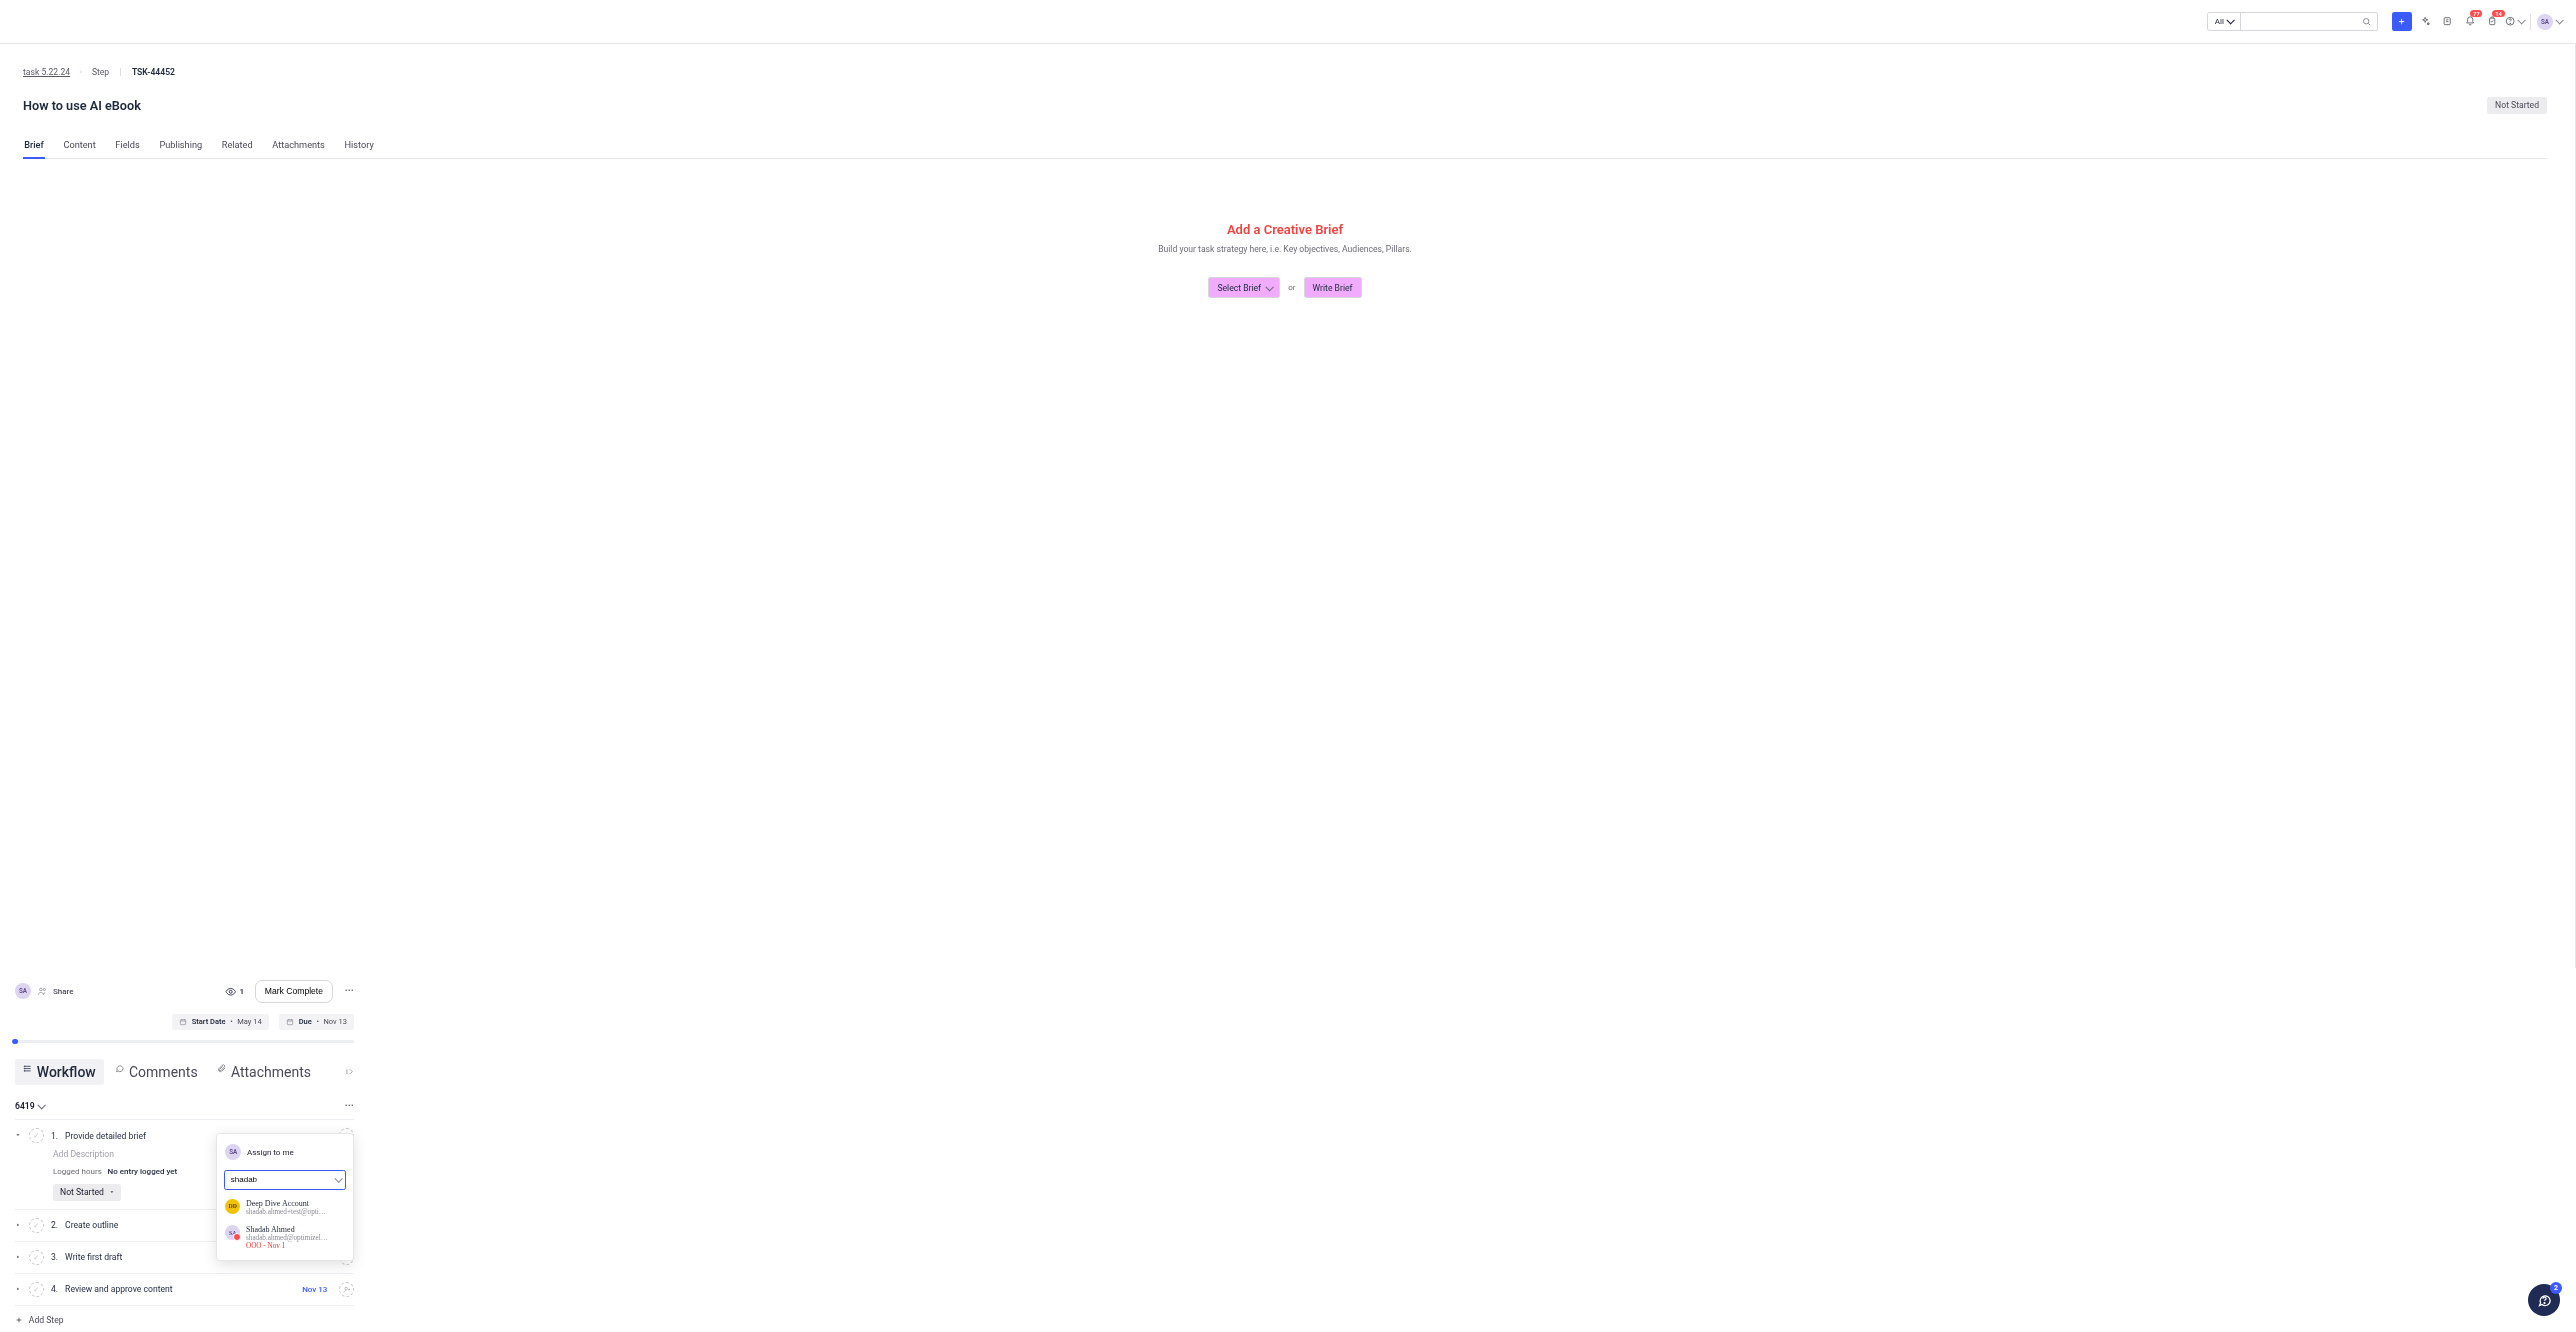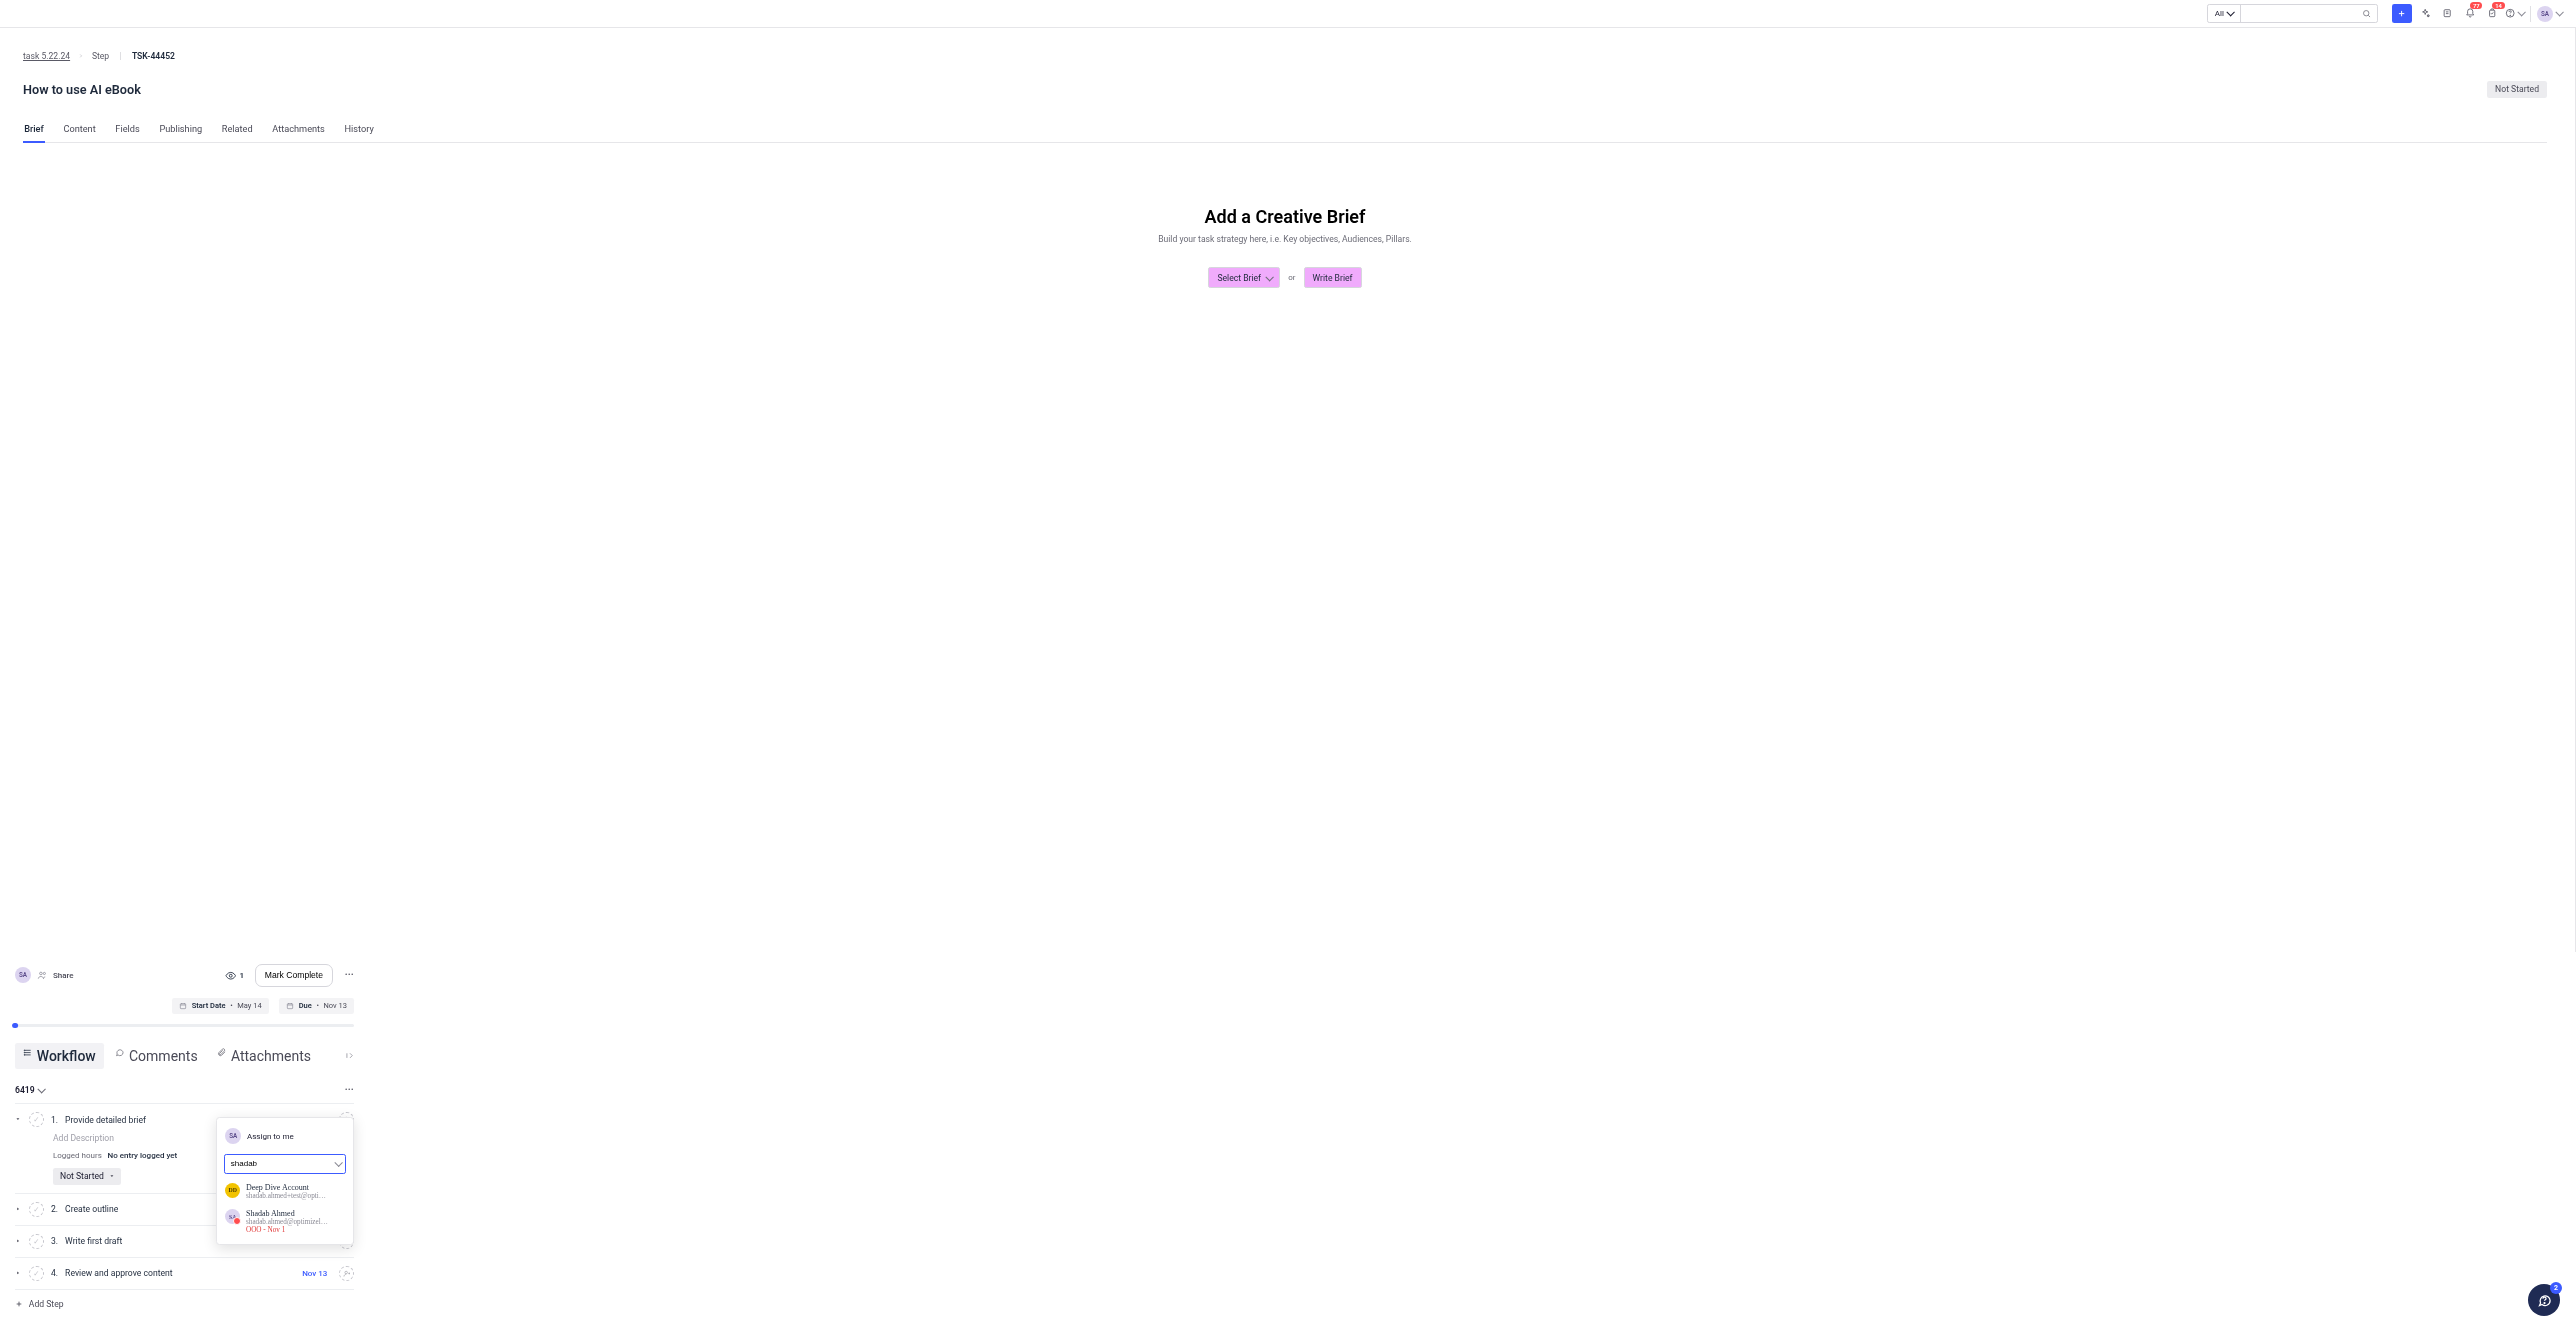--- a/index.html
+++ b/index.html
@@ -6,21 +6,21 @@
     body {
       font-family: -apple-system, BlinkMacSystemFont, "Segoe UI", Roboto, sans-serif;
       font-size: 8px;
       color: #1a1a2e;
       background: #fff;
     }
     
     .topbar {
       display: flex;
       align-items: center;
-      height: 28px;
+      height: 44px;
       padding: 0 14px;
       border-bottom: 0.6px solid #e6e6e9;
       justify-content: flex-end;
       gap: 4px;
     }
     .search-wrap {
       display: flex;
       border: 0.6px solid #d6d6dc;
       border-radius: 2.3px;
       height: 19.6px;
@@ -146,21 +146,21 @@
       content:"";
       position:absolute; left:0; right:0; bottom:-0.6px;
       height:1.7px; background:#3c5bff;
     }
 
     .empty-brief {
       margin-top: 63px;
       text-align: center;
     }
     .empty-brief h2 {
-      font-size: 18px; font-weight:600; color:#000000;
+      font-size: 13px; font-weight:600; color:#ef4444;
     }
     .empty-brief p {
       margin-top: 7px; color:#6b6b76; font-size:8.6px;
     }
     .brief-actions {
       margin-top: 23px;
       display:flex; align-items:center; justify-content:center; gap:8px;
     }
     .btn-outline {
       border:0.6px solid #d6d6dc;

